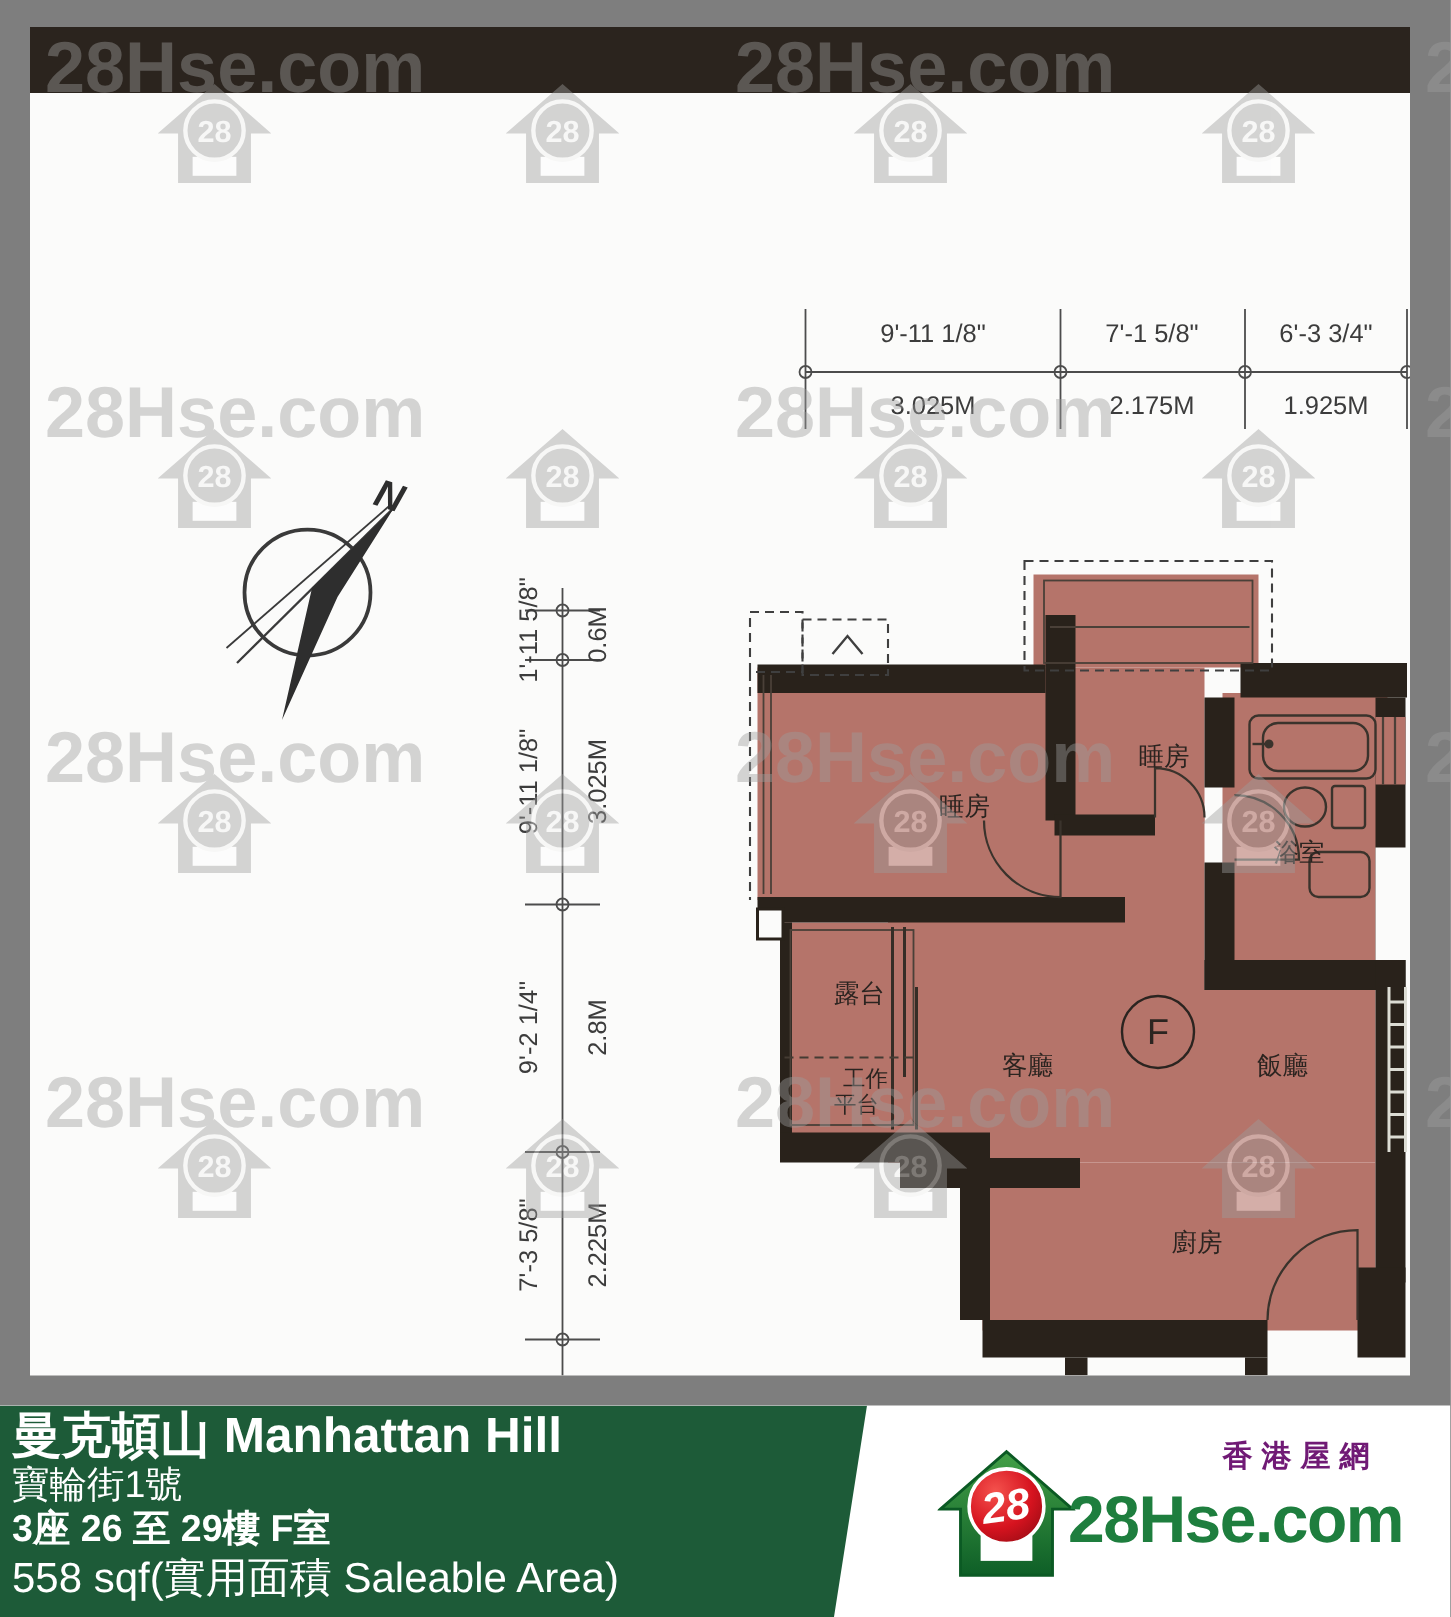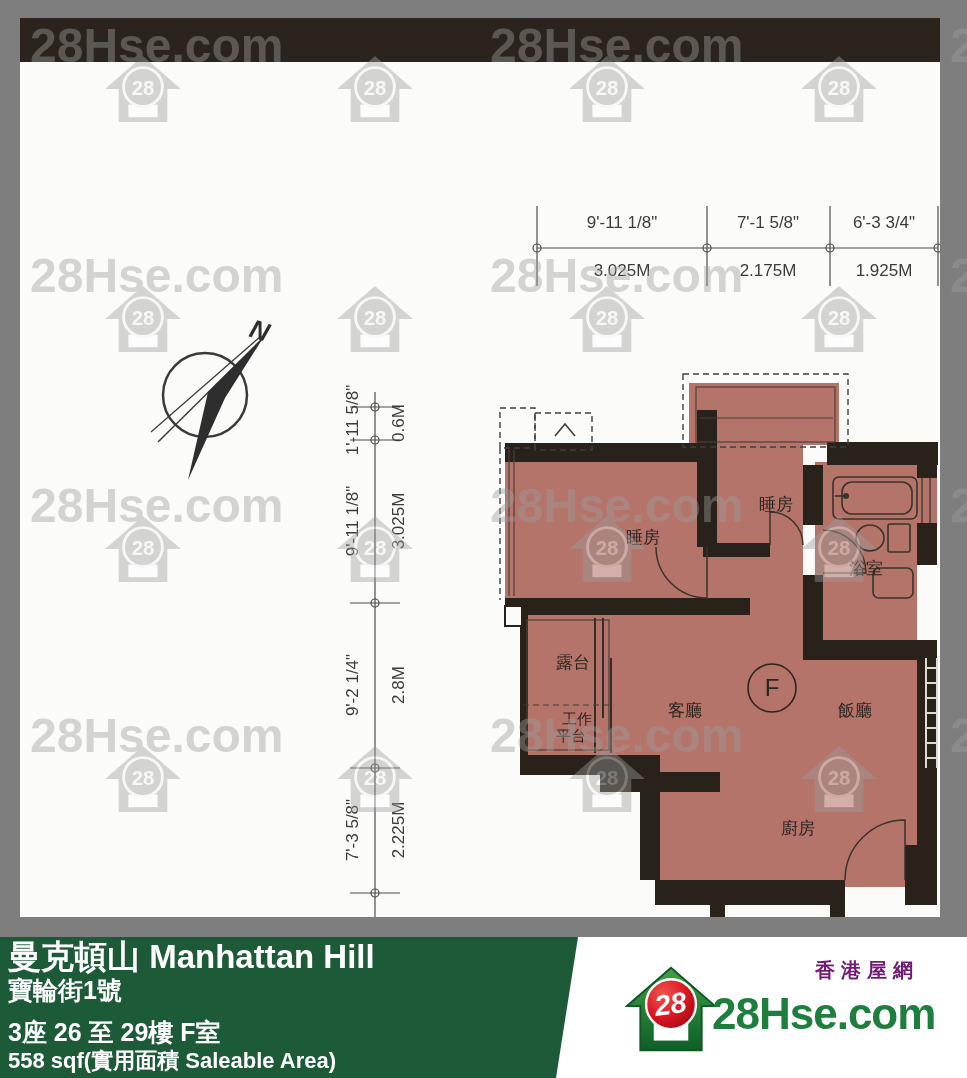--- a/index.html
+++ b/index.html
@@ -13,23 +13,23 @@
   .watermarks{position:absolute;left:0;top:0;width:967px;height:940px;z-index:5;opacity:.42;pointer-events:none;}
   .wm-row{position:absolute;left:0;width:967px;height:160px;}
   .wm-text{position:absolute;top:0;font-size:48px;font-weight:700;color:#9d9d9d;letter-spacing:0px;white-space:nowrap;}
   .wm-house{position:absolute;width:76px;height:70px;}
   
   .footer{position:absolute;left:0;top:937px;width:967px;height:141px;background:#ffffff;z-index:10;}
   .footer-green{position:absolute;left:0;top:0;width:640px;height:141px;background:#1d5b38;
     clip-path:polygon(0 0,578px 0,556px 141px,0 141px);color:#ffffff;padding:0;}
   .fg-inner{padding:2px 0 0 8px;}
   .fline1{font-size:33px;font-weight:700;line-height:1.12;}
-  .fline2{font-size:25px;font-weight:700;line-height:1.18;}
-  .fline3{font-size:25px;font-weight:700;line-height:1.18;margin-top:13px;}
-  .fline4{font-size:22px;font-weight:700;line-height:1.22;}
+  .fline2{font-size:25px;font-weight:400;line-height:1.18;}
+  .fline3{font-size:25px;font-weight:700;line-height:1.18;}
+  .fline4{font-size:28px;font-weight:400;line-height:1.22;}
   .logo{position:absolute;left:600px;top:0;width:367px;height:141px;}
   .logo-house{position:absolute;left:25px;top:24px;width:92px;height:94px;}
   .logo-sitename{position:absolute;left:112px;top:52px;font-size:44px;font-weight:700;color:#1e7e3e;letter-spacing:-1px;}
   .logo-cn{position:absolute;left:215px;top:20px;font-size:20px;color:#701a75;letter-spacing:6px;font-weight:700;}
 </style>
 </head>
 <body>
 
 <div class="stage">
 

